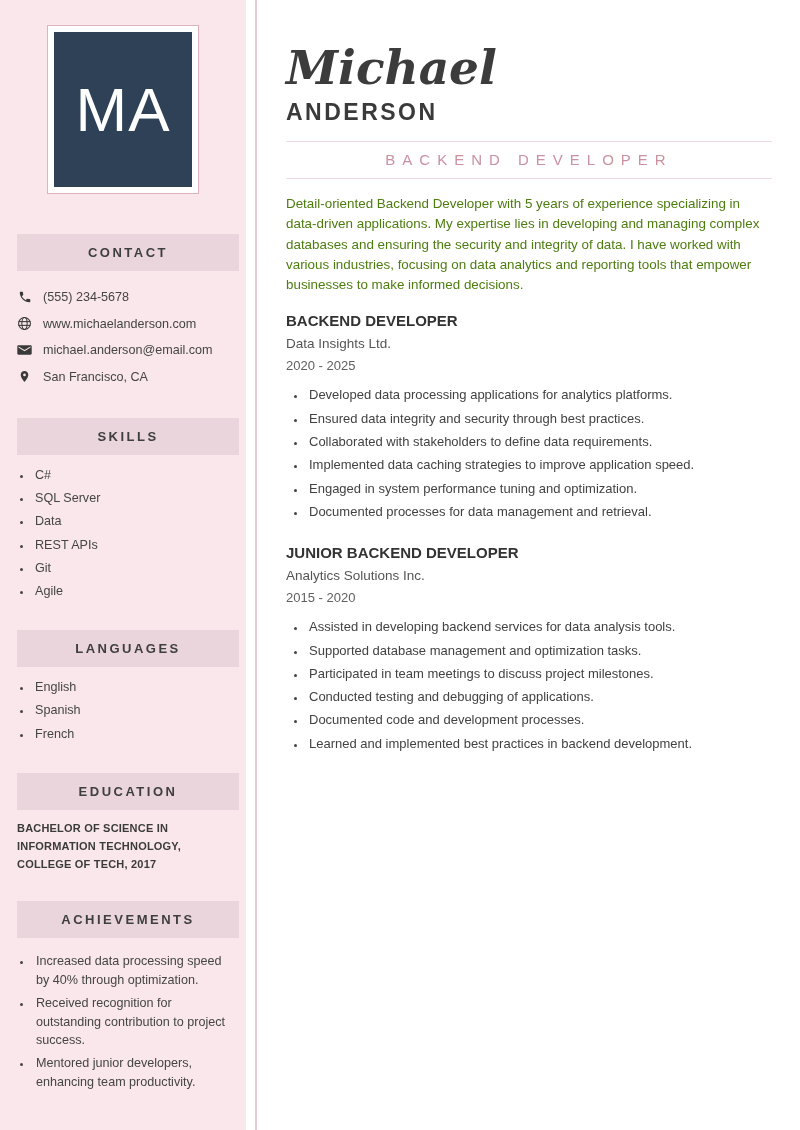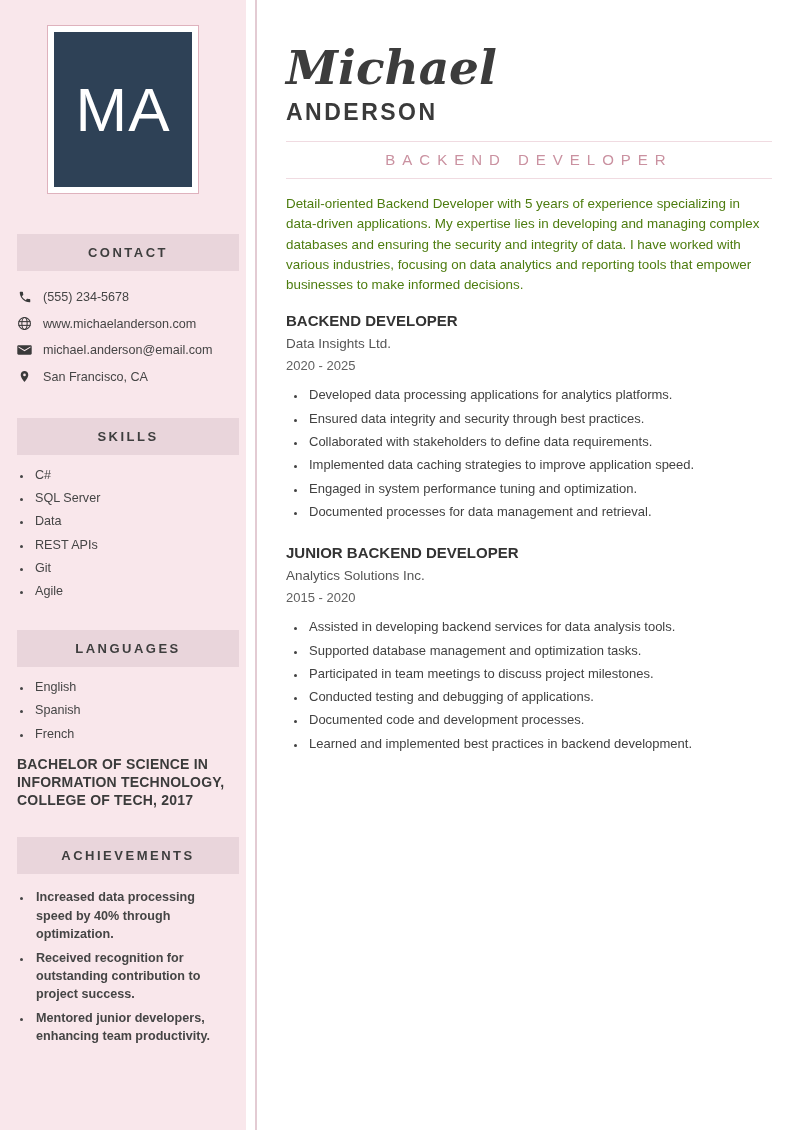--- a/index.html
+++ b/index.html
@@ -89,32 +89,31 @@
     color: #454545;
   }
   .side-list li {
     line-height: 23.2px;
     padding-left: 2px;
   }
   .side-list li::marker { color: #454545; font-size: 11px; }
 
   .education-text {
     margin: 9px 20px 0 17px;
-    font-size: 14px;
+    font-size: 11px;
     font-weight: bold;
     line-height: 18.2px;
     color: #3b3b3b;
     letter-spacing: 0.2px;
   }
 
   .ach-list {
     margin: 14px 14px 0 33px;
     font-size: 12.6px;
     color: #454545;
-    font-weight: bold;
   }
   .ach-list li {
     line-height: 18.4px;
     padding-left: 3px;
     margin-bottom: 5px;
   }
   .ach-list li::marker { color: #454545; font-size: 11px; }
 
   
   .main {
@@ -262,20 +261,21 @@
       <li>Agile</li>
     </ul>
 
     <div class="section-title st-languages">LANGUAGES</div>
     <ul class="side-list">
       <li>English</li>
       <li>Spanish</li>
       <li>French</li>
     </ul>
 
+    <div class="section-title st-education">EDUCATION</div>
     <p class="education-text">BACHELOR OF SCIENCE IN INFORMATION TECHNOLOGY, COLLEGE OF TECH, 2017</p>
 
     <div class="section-title st-achievements">ACHIEVEMENTS</div>
     <ul class="ach-list">
       <li>Increased data processing speed by 40% through optimization.</li>
       <li>Received recognition for outstanding contribution to project success.</li>
       <li>Mentored junior developers, enhancing team productivity.</li>
     </ul>
 
   </aside>

